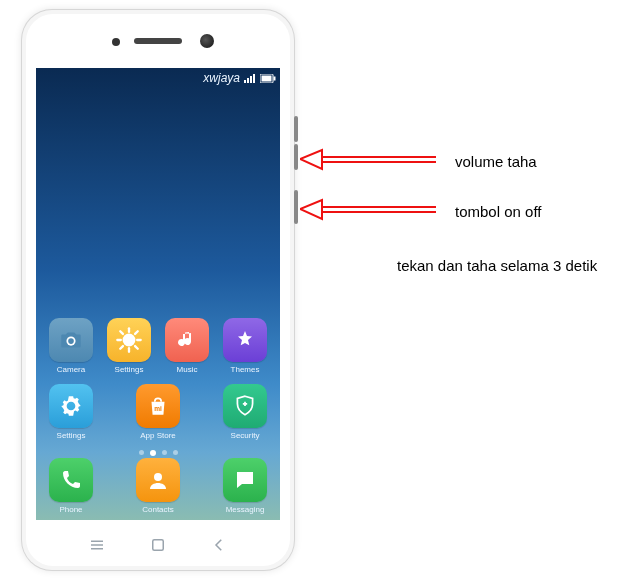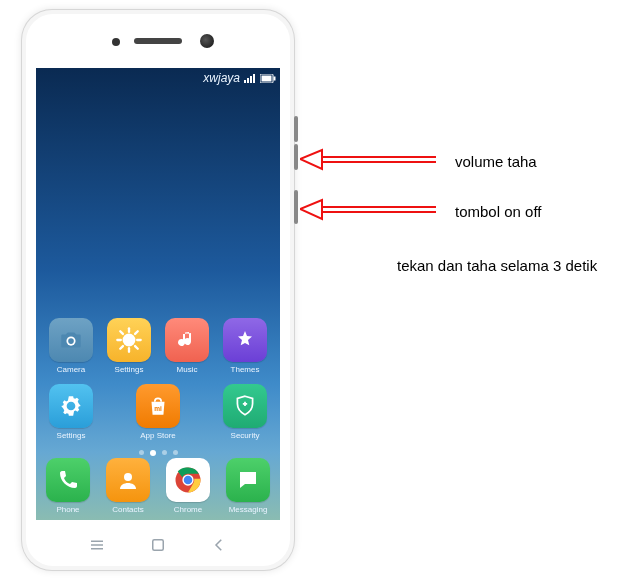--- a/index.html
+++ b/index.html
@@ -323,32 +323,20 @@
       <div class="app">
         <div class="tile t-contacts">
             <svg width="24" height="24" viewBox="0 0 24 24" fill="#fff">
               <circle cx="12" cy="9" r="4"></circle>
               <path d="M4 21c0-4 4-6 8-6s8 2 8 6z"></path>
             </svg>
           </div>
         <span class="app-label">Contacts</span>
       </div>
       <div class="app">
-        <div class="tile t-chrome">
-            <svg width="30" height="30" viewBox="0 0 24 24">
-              <circle cx="12" cy="12" r="10" fill="#db4437"></circle>
-              <path d="M12 2a10 10 0 018.7 5H12a5 5 0 00-4.5 2.8L3.8 5A10 10 0 0112 2z" fill="#0f9d58"></path>
-              <path d="M22 12a10 10 0 01-10 10l3.7-6.4A5 5 0 0017 12c0-.4 0-.7-.1-1H22z" fill="#ffcd40"></path>
-              <circle cx="12" cy="12" r="4.5" fill="#fff"></circle>
-              <circle cx="12" cy="12" r="3.4" fill="#4285f4"></circle>
-            </svg>
-          </div>
-        <span class="app-label">Chrome</span>
-      </div>
-      <div class="app">
         <div class="tile t-messaging">
             <svg width="24" height="24" viewBox="0 0 24 24" fill="#fff">
               <path d="M4 4h16v12H9l-5 4z"></path>
             </svg>
           </div>
         <span class="app-label">Messaging</span>
       </div>
     </div>
 
   </div>

